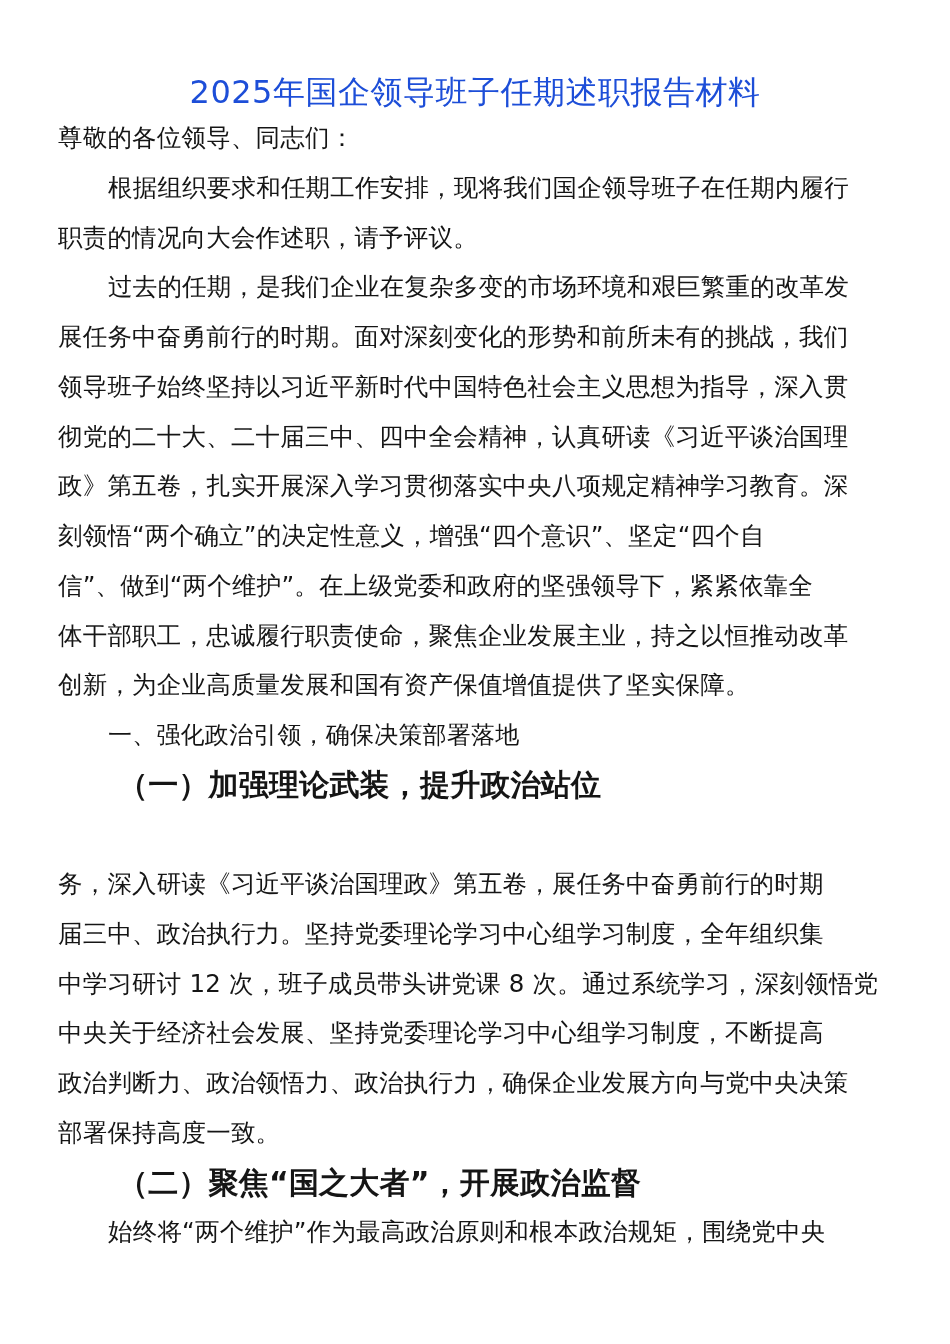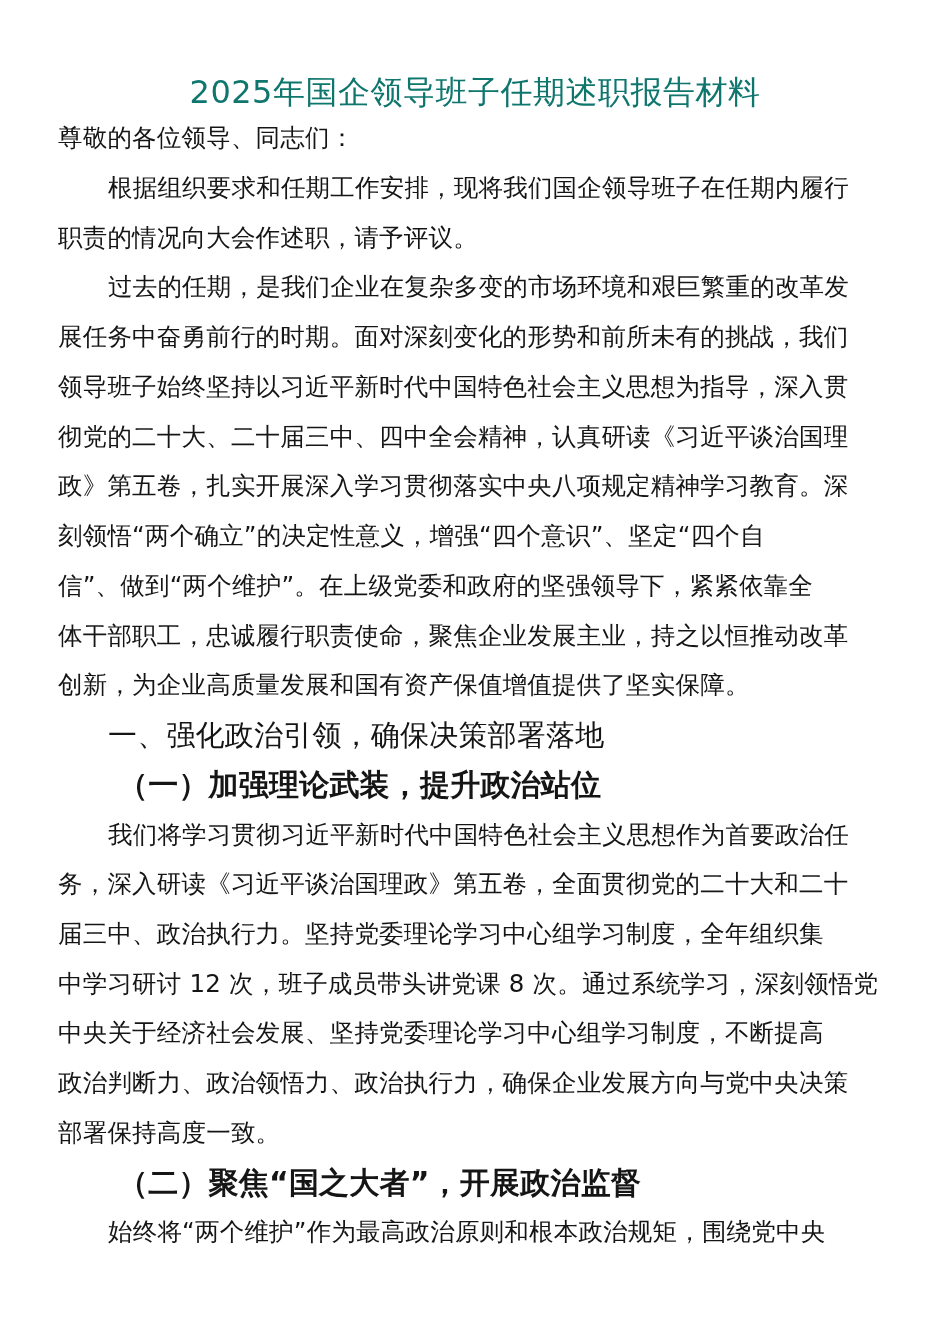--- a/index.html
+++ b/index.html
@@ -1,24 +1,24 @@
 <!DOCTYPE html>
 <html><head>
   <meta charset="utf-8">
   <style>
     html, body { margin: 0; padding: 0; background: #ffffff; }
     body { width: 950px; height: 1344px; position: relative; overflow: hidden;
            font-family: "DejaVu Sans", sans-serif; color: #111111; }
     .page { position: absolute; left: 0; top: 0; width: 950px; height: 1344px; background: #ffffff; }
     .title { position: absolute; left: 0; width: 950px; top: 70px; text-align: center;
-             font-size: 32px; line-height: 44px; color: #0f766e; letter-spacing: 0.5px; }
+             font-size: 32px; line-height: 44px; color: #1d4ed8; letter-spacing: 0.5px; }
     .line { position: absolute; left: 58px; font-size: 24.5px; line-height: 34px; white-space: nowrap;
             color: #151515; letter-spacing: 0.2px; }
     .indent { left: 108px; }
-    .h1 { left: 108px; font-size: 29px; }
+    .h1 { left: 108px; font-size: 24px; }
     .h2 { left: 118px; font-weight: bold; font-size: 30px; }
   </style>
 </head>
 <body>
 
 <div class="page">
   <div class="title">2025年国企领导班子任期述职报告材料</div>
   <div class="line" style="top:121px">尊敬的各位领导、同志们：</div>
 
   <div class="line indent" style="top:171px">根据组织要求和任期工作安排，现将我们国企领导班子在任期内履行</div>
@@ -30,22 +30,21 @@
   <div class="line" style="top:420px">彻党的二十大、二十届三中、四中全会精神，认真研读《习近平谈治国理</div>
   <div class="line" style="top:469px">政》第五卷，扎实开展深入学习贯彻落实中央八项规定精神学习教育。深</div>
   <div class="line" style="top:519px">刻领悟“两个确立”的决定性意义，增强“四个意识”、坚定“四个自</div>
   <div class="line" style="top:569px">信”、做到“两个维护”。在上级党委和政府的坚强领导下，紧紧依靠全</div>
   <div class="line" style="top:619px">体干部职工，忠诚履行职责使命，聚焦企业发展主业，持之以恒推动改革</div>
   <div class="line" style="top:668px">创新，为企业高质量发展和国有资产保值增值提供了坚实保障。</div>
 
   <div class="line h1" style="top:718px">一、强化政治引领，确保决策部署落地</div>
   <div class="line h2" style="top:768px">（一）加强理论武装，提升政治站位</div>
 
-  <div class="line indent" style="top:818px">我们将学习贯彻习近平新时代中国特色社会主义思想作为首要政治任</div>
-  <div class="line" style="top:867px">务，深入研读《习近平谈治国理政》第五卷，全面贯彻党的二十大和二十</div>
+  <div class="line" style="top:867px">务，深入研读《习近平谈治国理政》第五卷，展任务中奋勇前行的时期</div>
   <div class="line" style="top:917px">届三中、政治执行力。坚持党委理论学习中心组学习制度，全年组织集</div>
   <div class="line" style="top:967px">中学习研讨 12 次，班子成员带头讲党课 8 次。通过系统学习，深刻领悟党</div>
   <div class="line" style="top:1016px">中央关于经济社会发展、坚持党委理论学习中心组学习制度，不断提高</div>
   <div class="line" style="top:1066px">政治判断力、政治领悟力、政治执行力，确保企业发展方向与党中央决策</div>
   <div class="line" style="top:1116px">部署保持高度一致。</div>
 
   <div class="line h2" style="top:1166px">（二）聚焦“国之大者”，开展政治监督</div>
   <div class="line indent" style="top:1215px">始终将“两个维护”作为最高政治原则和根本政治规矩，围绕党中央</div>
 </div>
 

